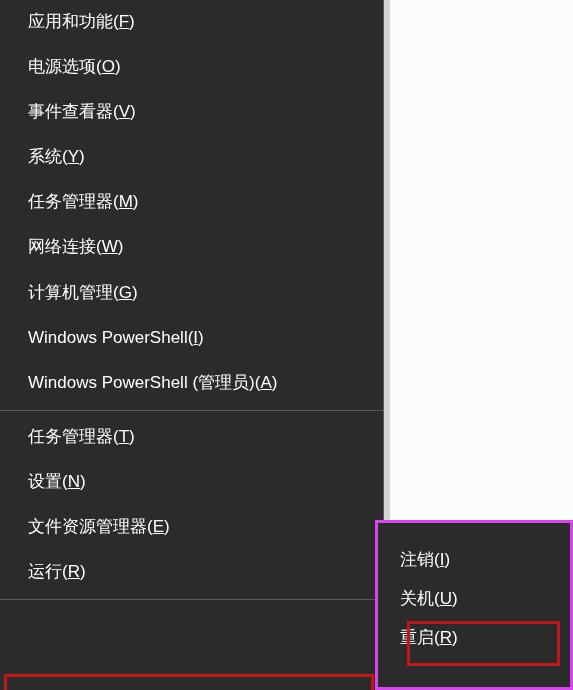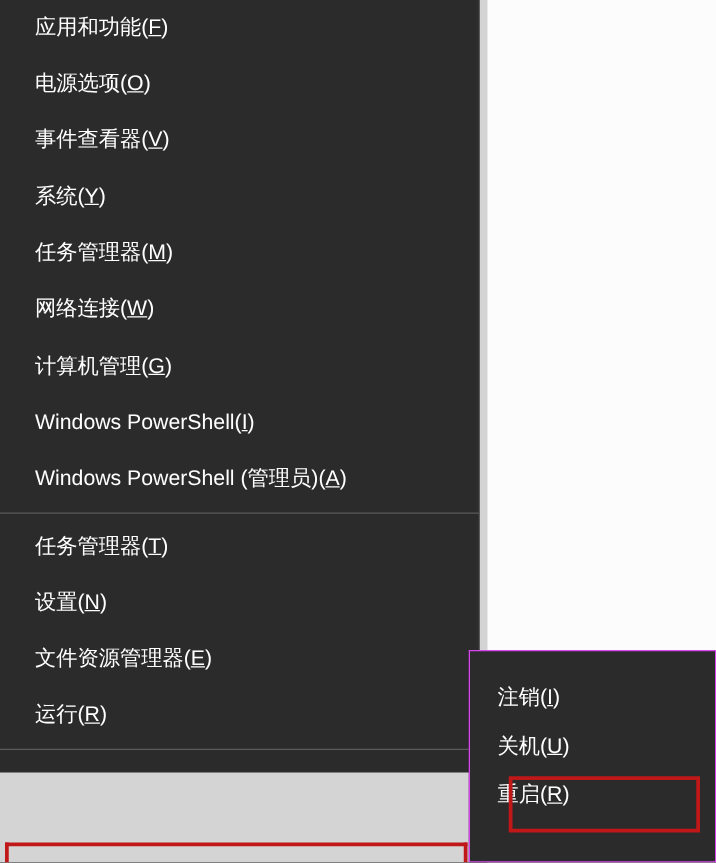--- a/index.html
+++ b/index.html
@@ -17,21 +17,21 @@
       top: 0;
       width: 183px;
       height: 690px;
       background: #fcfcfc;
     }
     .main-menu {
       position: absolute;
       left: 0;
       top: 0;
       width: 384px;
-      height: 618px;
+      height: 690px;
       background: #2b2b2b;
       padding-top: 0;
       border-right: 1px solid #5a5a5a;
     }
     .menu-item {
       color: #ffffff;
       font-size: 17px;
       padding: 11px 28px 12px 28px;
       cursor: default;
       white-space: nowrap;
@@ -43,21 +43,21 @@
       background: #5a5a5a;
       margin: 4px 0;
     }
     .submenu {
       position: absolute;
       left: 375px;
       top: 520px;
       width: 198px;
       height: 170px;
       background: #2b2b2b;
-      border: 1px solid #d946ef;
+      border: 3px solid #d946ef;
       padding-top: 18px;
     }
     .sub-item {
       color: #ffffff;
       font-size: 17px;
       padding: 8px 22px 9px 22px;
       cursor: default;
       white-space: nowrap;
       line-height: 1.3;
     }

